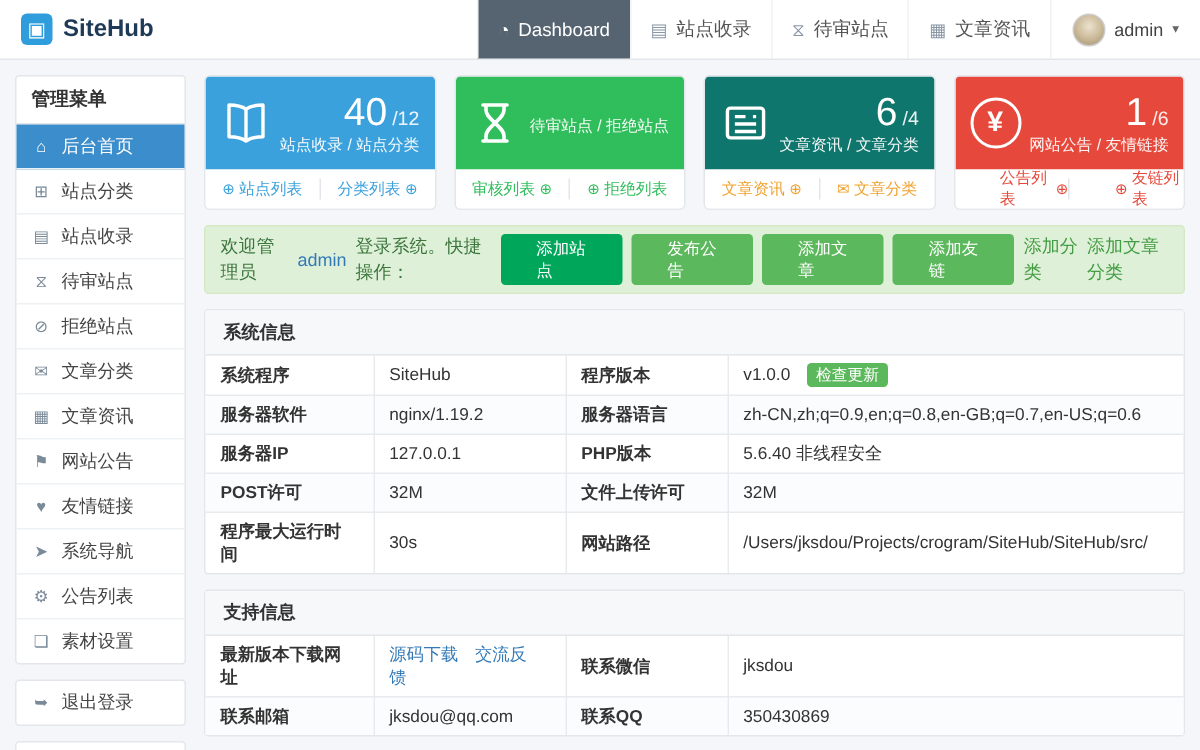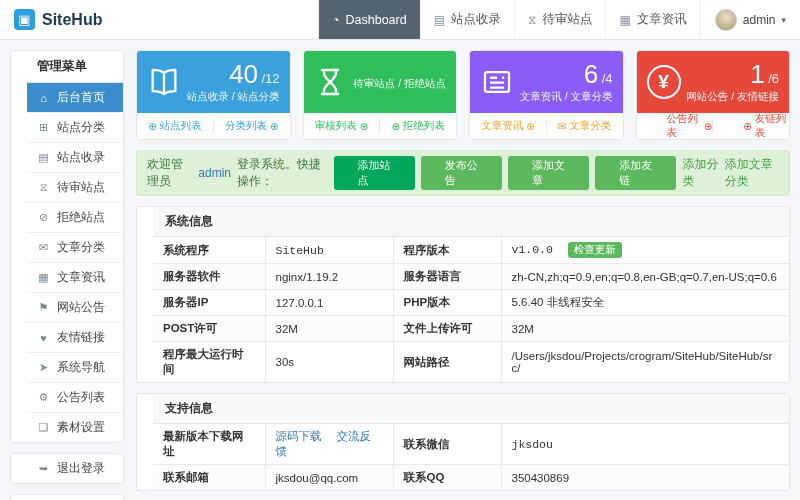--- a/index.html
+++ b/index.html
@@ -31,21 +31,21 @@
   .nav-item.active .nv-icon { color:#fff; }
   .nav-user { display:flex; align-items:center; gap:6px; padding:0 14px; color:#444; border-left:1px solid #f0f2f4; }
   .avatar {
     width:22px; height:22px; border-radius:50%; border:1px solid #ccc;
     background:radial-gradient(circle at 50% 38%, #ece2cf 0%, #c9b896 55%, #9e8c68 100%);
   }
   .caret { font-size:9px; color:#666; }
 
   
   .layout { display:flex; gap:12px; padding:10px; height:460px; }
-  .panel { background:#fff; border:1px solid #e3e6ea; border-radius:3px;padding-left:16px; }
+  .panel { background:#fff; border:1px solid #e3e6ea; border-radius:3px; }
 
   
   .sidebar { width:114px; flex-shrink:0; display:flex; flex-direction:column; gap:10px; }
   .menu-head {
     padding:7px 10px; font-weight:bold; font-size:12.5px; color:#333;
     border-bottom:1px solid #e3e6ea;
   }
   .menu-item {
     display:flex; align-items:center; gap:7px; padding:6px 10px;
     border-bottom:1px solid #eef1f4; color:#444; cursor:pointer; font-size:12px;
@@ -71,21 +71,21 @@
   .yen-circle {
     width:34px; height:34px; border:2px solid #fff; border-radius:50%;
     display:flex; align-items:center; justify-content:center; font-size:19px; color:#fff; font-weight:bold;
   }
   .card-links { display:flex; align-items:center; height:26px; background:#fff; }
   .card-link { flex:1; display:flex; align-items:center; justify-content:center; gap:3px; font-size:10.5px; }
   .vdiv { width:1px; height:14px; background:#e3e6ea; }
   .li-icon { font-size:10px; }
   .card-blue .card-top { background:#3ba1dc; }   .card-blue .card-link { color:#3ba1dc; }
   .card-green .card-top { background:#2fbe5b; }  .card-green .card-link { color:#2fbe5b; }
-  .card-orange .card-top { background:#8b5cf6; } .card-orange .card-link { color:#f0a22f; }
+  .card-orange .card-top { background:#0f766e; } .card-orange .card-link { color:#f0a22f; }
   .card-red .card-top { background:#e6493b; }    .card-red .card-link { color:#e6493b;padding-left:30px; }
 
   
   .alert {
     background:#dff0d8; border:1px solid #d6e9c6; border-radius:3px; color:#3c763d;
     display:flex; align-items:center; gap:6px; padding:5px 10px; font-size:12px; flex-wrap:nowrap;
   }
   .alert .uname { color:#337ab7; }
   .btn-xs {
     color:#fff; font-size:11px; padding:2px 24px; border-radius:3px; display:inline-block;
@@ -98,21 +98,21 @@
   .panel-head {
     padding:6px 12px; background:#f7f8fa; border-bottom:1px solid #e3e6ea;
     font-weight:bold; font-size:12px; color:#333;
   }
   table.info { width:100%; border-collapse:collapse; font-size:11.5px; table-layout:fixed; }
   table.info td { border:1px solid #e8ebee; padding:5px 10px; vertical-align:middle; word-break:break-all; }
   table.info td.k { font-weight:bold; color:#333; }
   table.info tr:nth-child(even) td { background:#fbfcfd; }
   table.info td { border-left:none; }
   table.info td:last-child { border-right:none; }
-  table.info tr:first-child td { border-top:none;font-family:Liberation Mono, monospace; }
+  table.info tr:first-child td { border-top:none; }
   table.info tr:last-child td { border-bottom:none; }
   .btn-update { background:#5cb85c; color:#fff; font-size:10.5px; padding:1px 6px; border-radius:3px; margin-left:8px; display:inline-block; }
   .blue-link { color:#337ab7; margin-right:8px; }
 
   
   .copyright { padding:8px; text-align:center; color:#777; font-size:12px; }
 </style>
 </head>
 <body>
 

